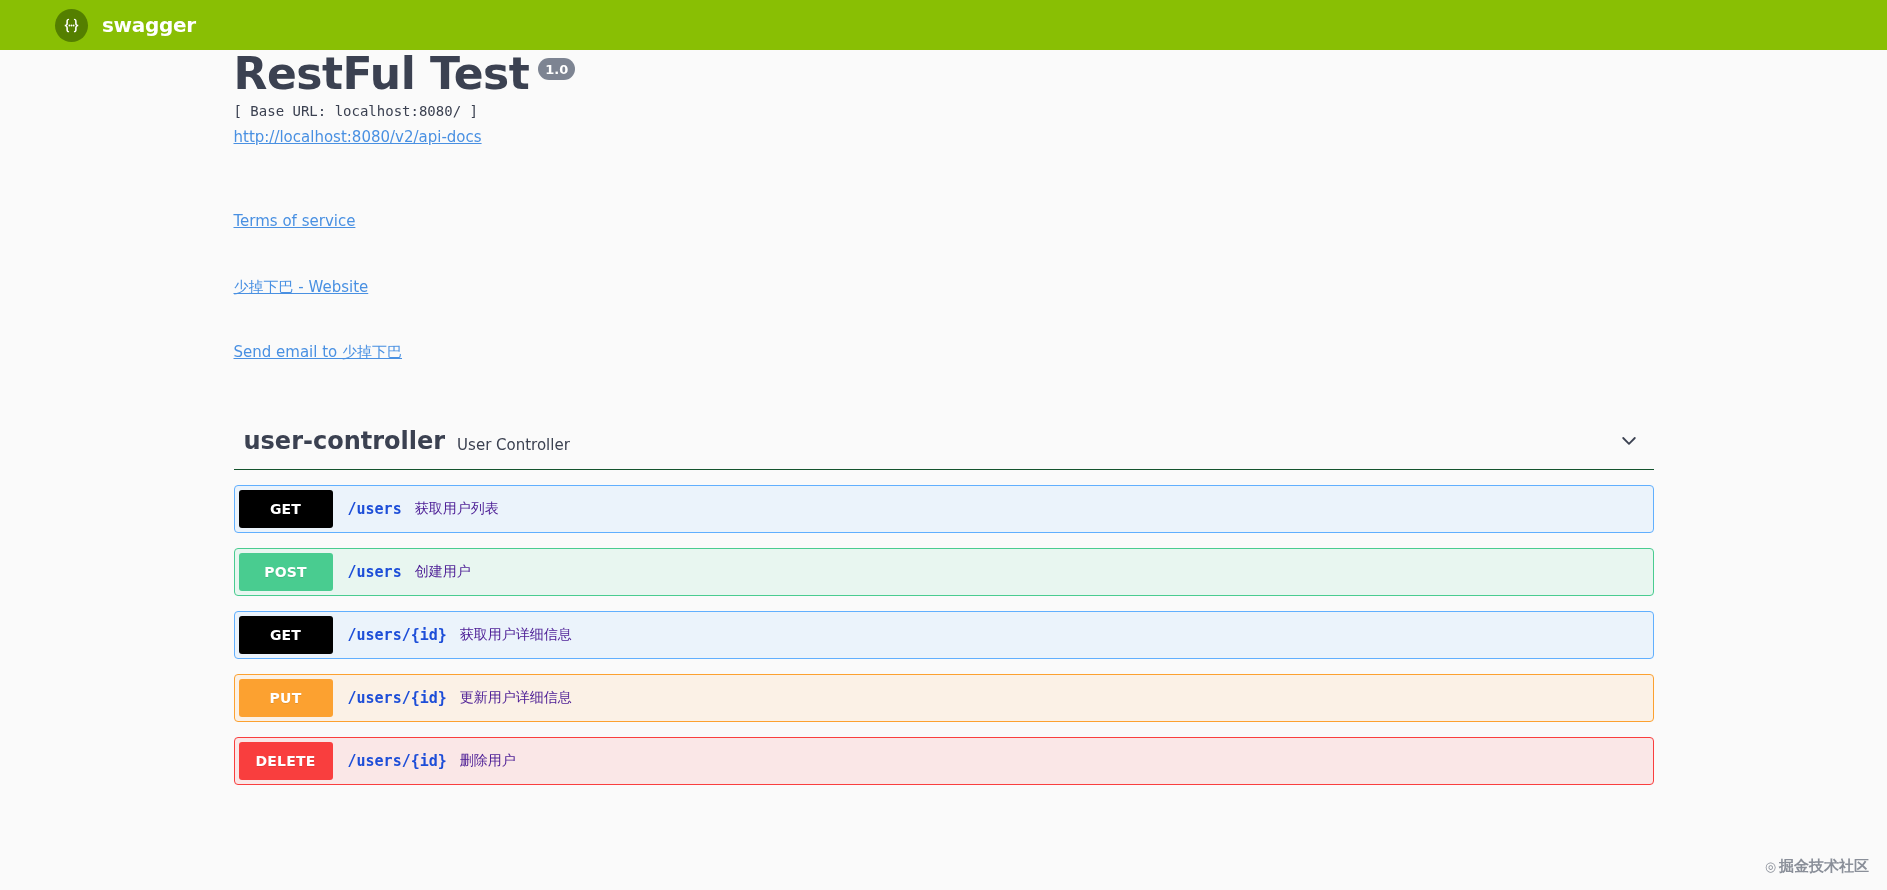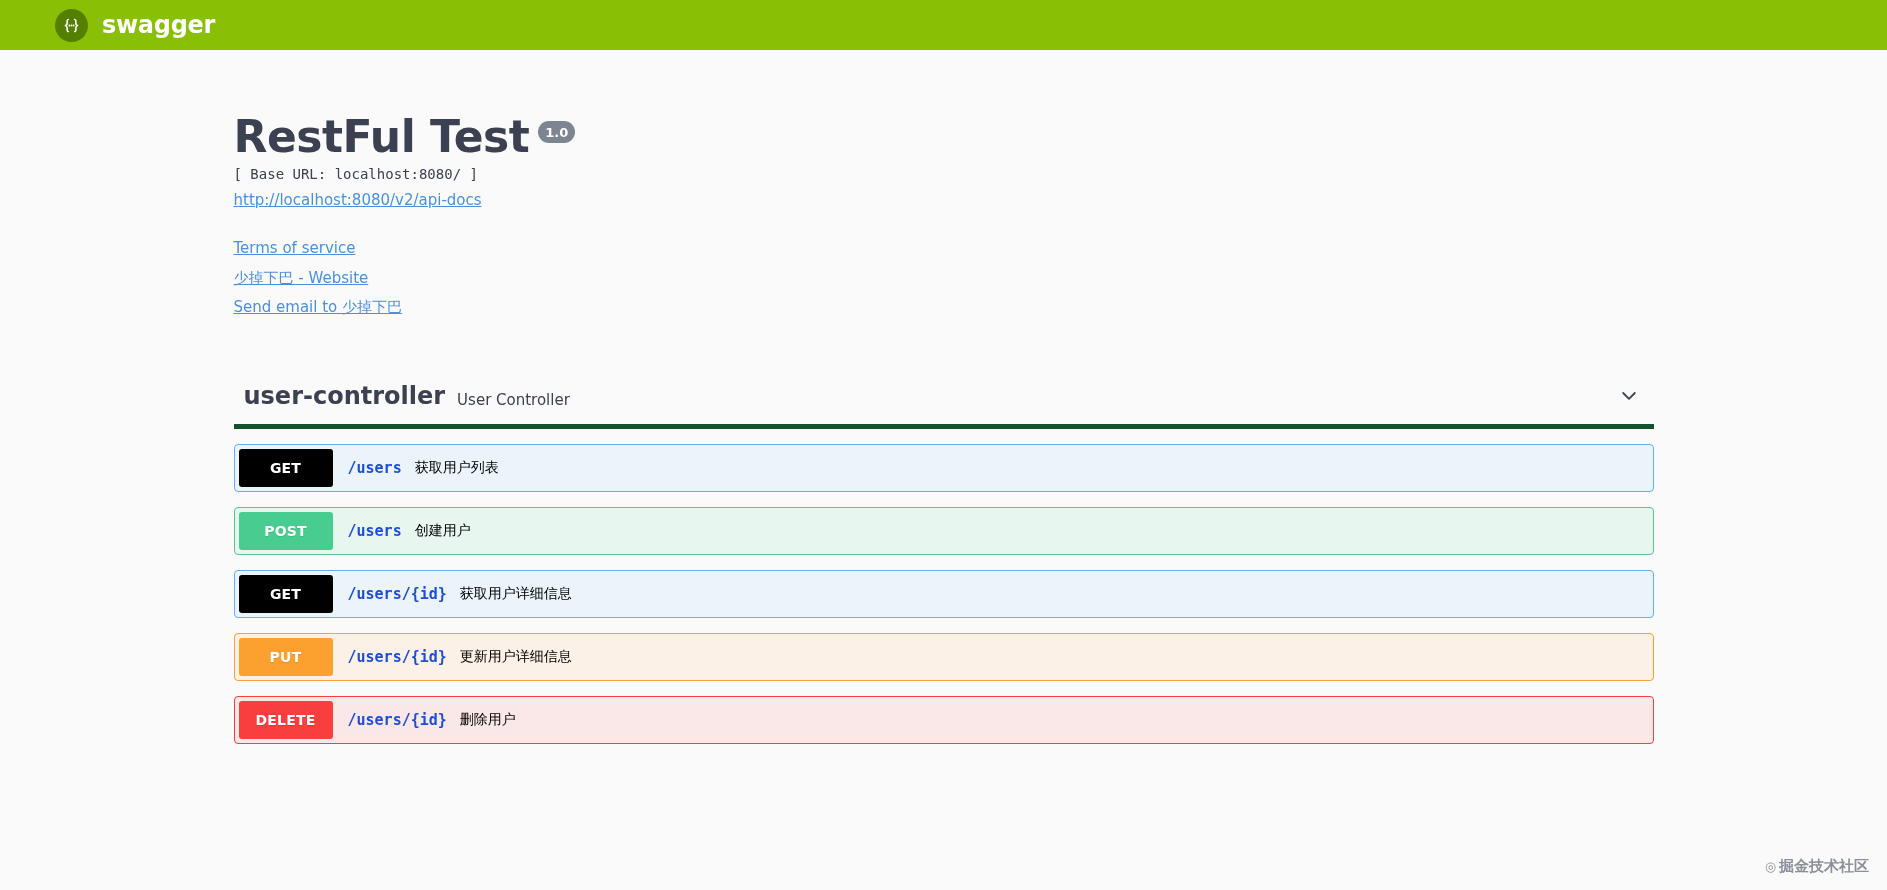--- a/index.html
+++ b/index.html
@@ -33,21 +33,21 @@
     border-radius: 50%;
     background: #547f00;
     display: flex;
     align-items: center;
     justify-content: center;
     flex: 0 0 auto;
   }
   .logo-circle svg { display: block; }
   .logo-text {
     color: #ffffff;
-    font-size: 24px;
+    font-size: 20px;
     font-weight: 700;
     letter-spacing: -0.3px;
     line-height: 1;
   }
 
   .topbar-right {
     margin-left: auto;
     display: flex;
     align-items: center;
     gap: 18px;
@@ -75,21 +75,21 @@
     flex: 1;
   }
   .spec-select .chev { flex: 0 0 auto; display: block; }
 
   
   .wrapper {
     max-width: 1460px;
     margin: 0 auto;
     padding: 0 20px;
   }
-  .info-block { padding-top: 63px; }
+  .info-block { }
 
   .title-row {
     display: flex;
     align-items: flex-start;
     gap: 9px;
     margin: 0 0 4px 0;
   }
   .api-title {
     font-size: 44px;
     font-weight: 700;
@@ -140,30 +140,31 @@
     display: flex;
     flex-direction: column;
     gap: 7px;
     align-items: flex-start;
   }
   .info-links a {
     font-size: 15px;
     color: #4990e2;
     text-decoration: underline;
     line-height: 1.5;
+    margin-top: 36px;
   }
 
   
   .tag-section { margin-top: 62px; }
   .tag-header {
     display: flex;
     align-items: center;
     padding: 0 10px 0 10px;
     cursor: pointer;
-    border-bottom: 5px solid #14532d;
+    border-bottom: 1px solid #14532d;
     padding-bottom: 13px;
     margin-bottom: 0;
   }
   .tag-name {
     font-size: 24px;
     font-weight: 700;
     color: #3b4151;
     line-height: 1.1;
   }
   .tag-desc {
@@ -215,21 +216,21 @@
   .op-path {
     font-family: "DejaVu Sans Mono", "Liberation Mono", monospace;
     font-size: 15px;
     font-weight: 700;
     color: #1d4ed8;
     margin-left: 15px;
     white-space: nowrap;
   }
   .op-summary {
     font-size: 14px;
-    color: #000000;
+    color: #4c1d95;
     margin-left: 13px;
     white-space: nowrap;
   }
 
   .op-get    { background: #ebf3fb; border-color: #61affe; }
   .op-get    .op-method { background: #000000; }
   .op-post   { background: #e8f6f0; border-color: #49cc90; }
   .op-post   .op-method { background: #49cc90; }
   .op-put    { background: #fbf1e6; border-color: #fca130; }
   .op-put    .op-method { background: #fca130; }

